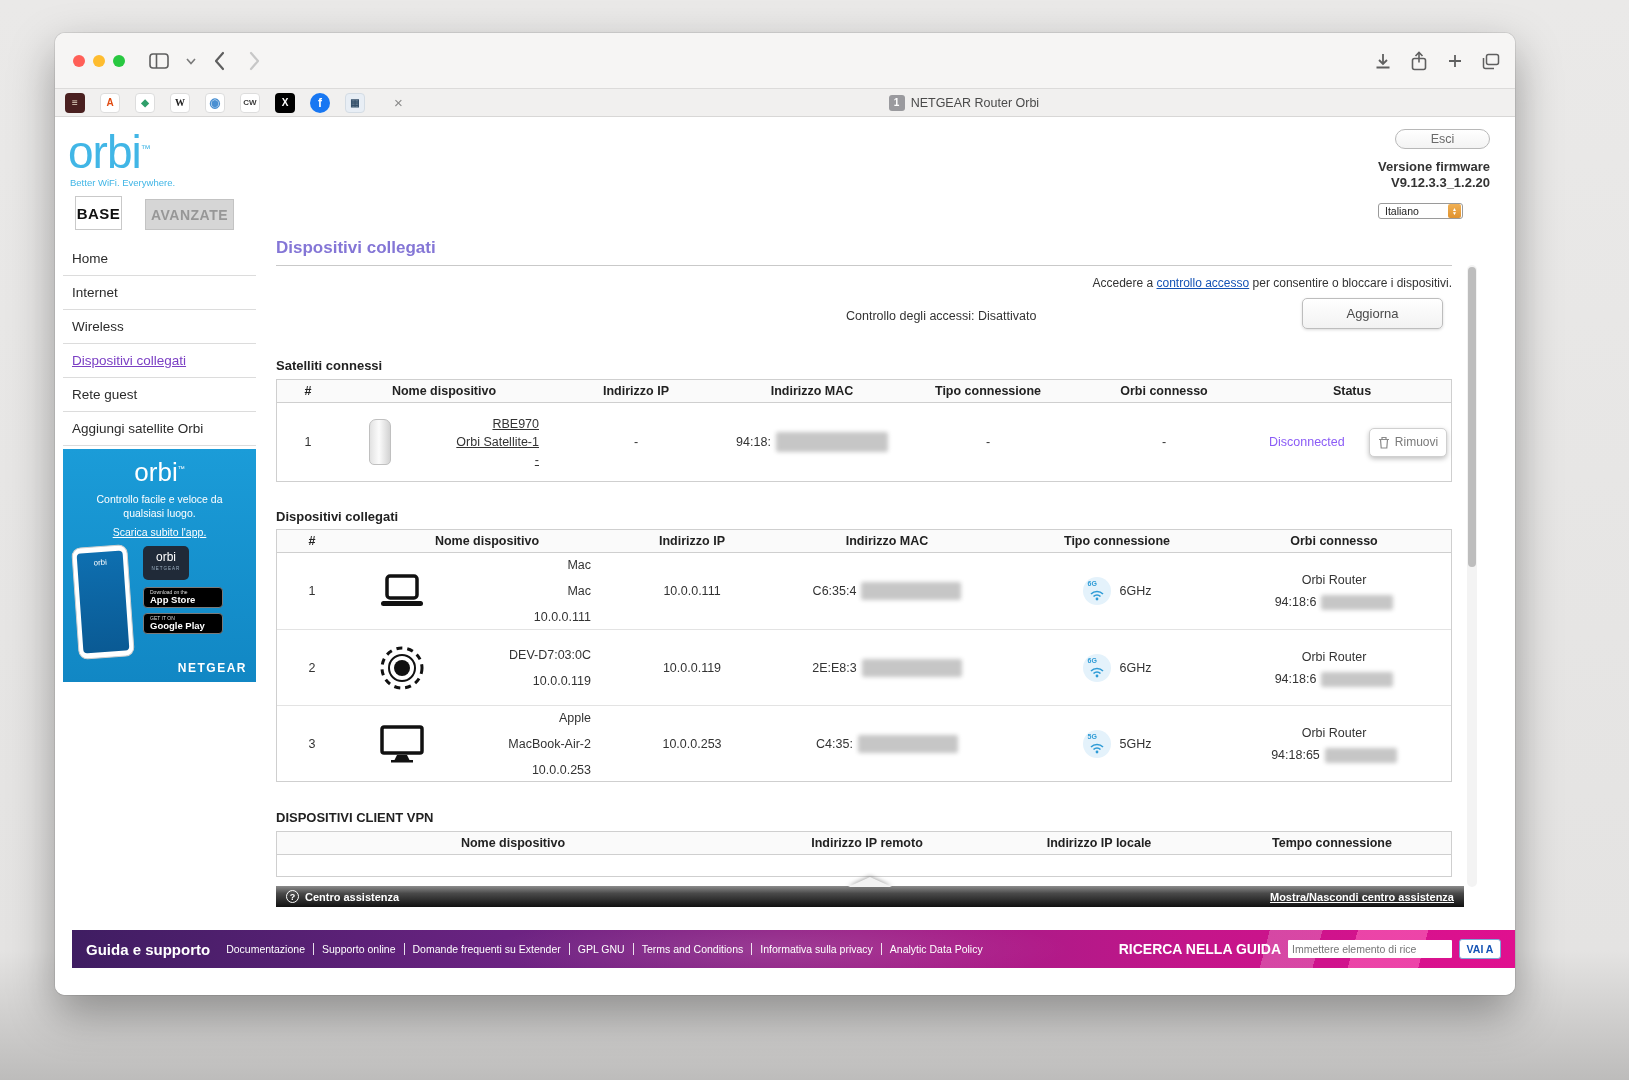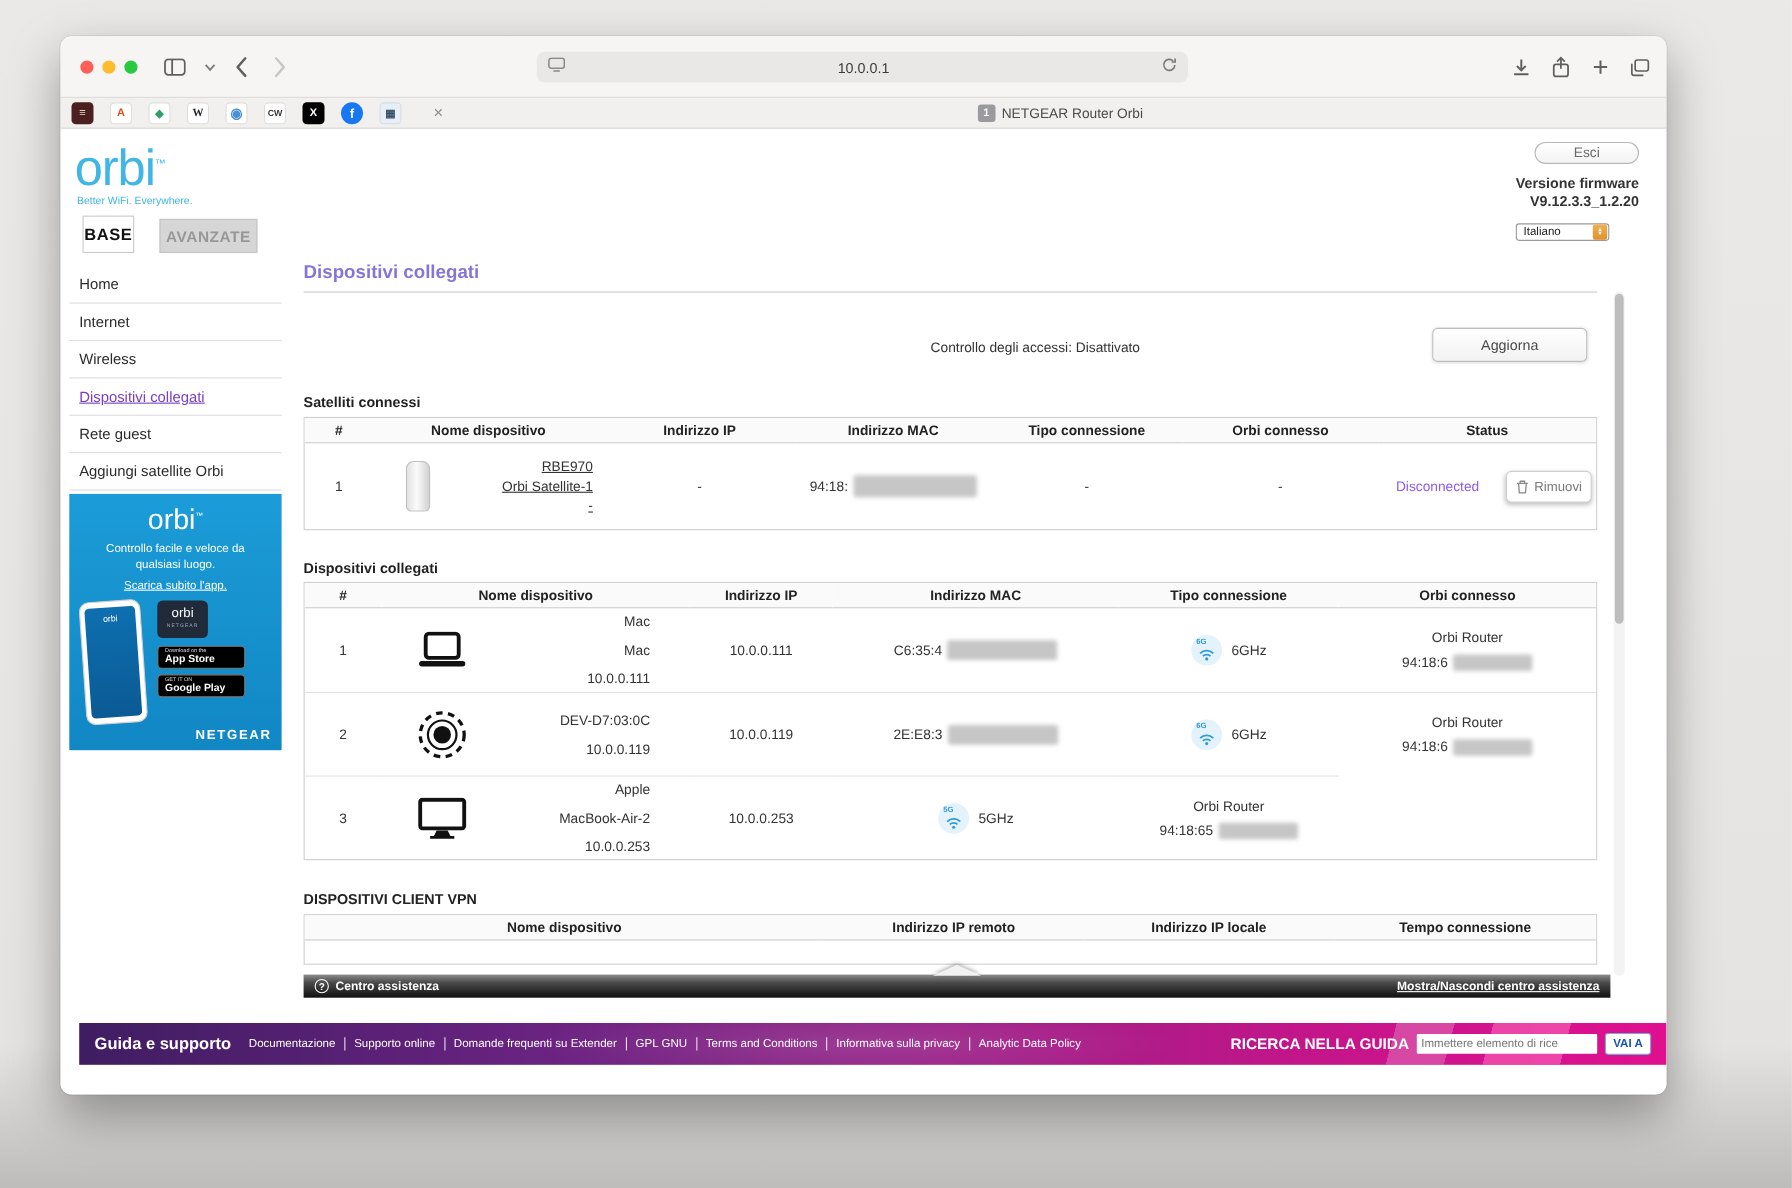--- a/index.html
+++ b/index.html
@@ -173,35 +173,20 @@
       <svg width="12" height="20">
           <path d="M10 2 L3 10 L10 18" stroke="#5f5f5f" stroke-width="2.2" fill="none" stroke-linecap="round" stroke-linejoin="round"></path>
         </svg>
     </div>
     <div class="tbico" style="left:186px">
       <svg width="12" height="20">
           <path d="M2 2 L9 10 L2 18" stroke="#c7c7c7" stroke-width="2.2" fill="none" stroke-linecap="round" stroke-linejoin="round"></path>
         </svg>
     </div>
 
-    <div class="urlbar">
-      <span>
-        <svg width="16" height="14">
-            <rect x="1" y="1" width="14" height="9" rx="2" fill="none" stroke="#8a8a8a" stroke-width="1.4"></rect>
-            <line x1="5" y1="12.5" x2="11" y2="12.5" stroke="#8a8a8a" stroke-width="1.4"></line>
-          </svg>
-      </span>
-      <span class="urltext">10.0.0.1</span>
-      <span>
-        <svg width="14" height="14" viewBox="0 0 14 14">
-            <path d="M12 7a5 5 0 1 1-1.6-3.7" fill="none" stroke="#7a7a7a" stroke-width="1.5"></path>
-            <path d="M12.3 1.2v3.2H9.1" fill="none" stroke="#7a7a7a" stroke-width="1.5"></path>
-          </svg>
-      </span>
-    </div>
 
     <div class="tbico" style="left:1314px">
       <svg width="18" height="18">
           <path d="M9 2v9" stroke="#5f5f5f" stroke-width="1.8"></path>
           <path d="M5 8l4 4 4-4" fill="none" stroke="#5f5f5f" stroke-width="1.8"></path>
           <path d="M2.5 15.5h13" stroke="#5f5f5f" stroke-width="1.8"></path>
         </svg>
     </div>
     <div class="tbico" style="left:1350px">
       <svg width="16" height="20">
@@ -307,20 +292,25 @@
             <div class="badge-big">Google Play</div>
           </div>
         </div>
       </div>
       <div class="promo-brand">NETGEAR</div>
     </div>
 
     <div class="main-title">Dispositivi collegati</div>
     <div class="main-hr"></div>
 
+    <div class="access-line">
+      <span>Accedere a</span>
+      <a>controllo accesso</a>
+      <span>per consentire o bloccare i dispositivi.</span>
+    </div>
     <div class="access-status">Controllo degli accessi: Disattivato</div>
     <div class="aggiorna-btn">Aggiorna</div>
 
     <div class="sec-label" style="top:239px">Satelliti connessi</div>
     <div class="tbl" style="top:260px">
       <div class="sat-grid thead">
         <div>#</div>
         <div>Nome dispositivo</div>
         <div>Indirizzo IP</div>
         <div>Indirizzo MAC</div>
@@ -453,20 +443,24 @@
                 <rect x="12" y="35" width="22" height="2.5" fill="#111"></rect>
               </svg>
           </div>
           <div class="dev-texts">
             <div>Apple</div>
             <div>MacBook-Air-2</div>
             <div>10.0.0.253</div>
           </div>
         </div>
         <div>10.0.0.253</div>
+        <div>
+          <span>C4:35:</span>
+          <span class="redact r-dev"></span>
+        </div>
         <div>
           <span class="wifi-badge">
             <span class="band">5G</span>
             <svg width="16" height="12" viewBox="0 0 16 12">
                 <path d="M2 5a8.5 8.5 0 0 1 12 0" fill="none" stroke="#2e9bd6" stroke-width="1.6"></path>
                 <path d="M4.5 7.5a5 5 0 0 1 7 0" fill="none" stroke="#2e9bd6" stroke-width="1.6"></path>
                 <circle cx="8" cy="10" r="1.4" fill="#2e9bd6"></circle>
               </svg>
           </span>
           <span>5GHz</span>

